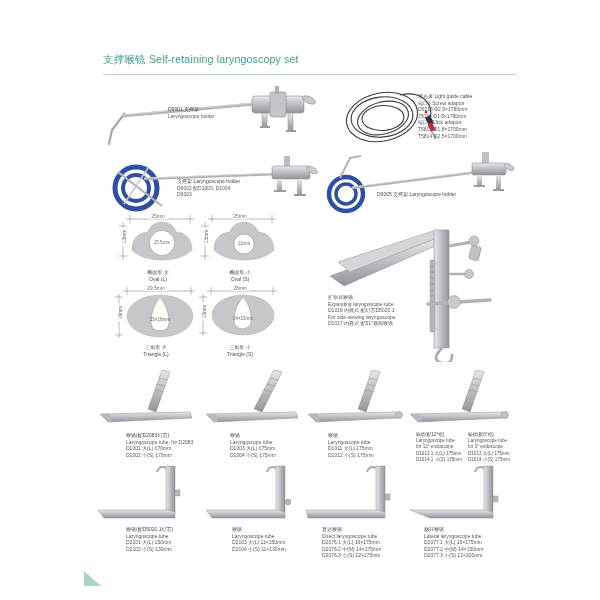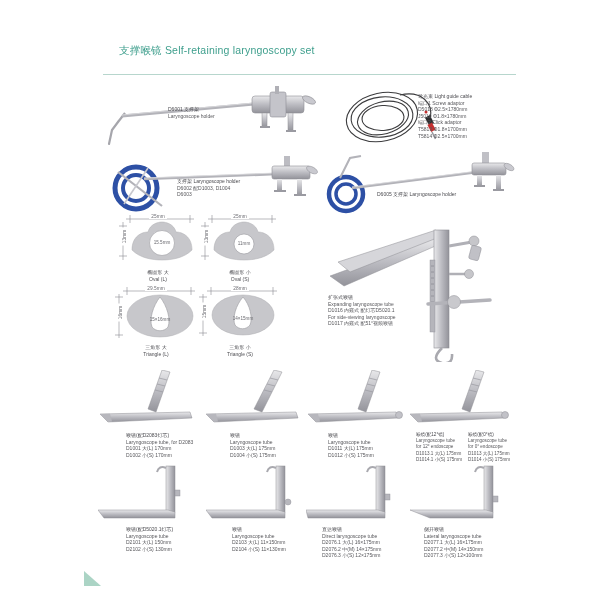--- a/index.html
+++ b/index.html
@@ -1,19 +1,19 @@
 <!DOCTYPE html>
 <html style="--accent: #3d9e8c;"><head>
 <meta charset="utf-8">
 <style>
   html,body{margin:0;padding:0;background:#fff;}
   .page{position:relative;width:600px;height:600px;background:#ffffff;overflow:hidden;
         font-family:"Liberation Sans","DejaVu Sans",sans-serif;color:#55555a;}
   .abs{position:absolute;}
-  .title{position:absolute;left:103px;top:44px;font-size:10.5px;letter-spacing:.2px;color:var(--accent,#3d9e8c);margin-left:16px;}
+  .title{position:absolute;left:103px;top:53px;font-size:10.5px;letter-spacing:.2px;color:var(--accent,#3d9e8c);}
   .rule{position:absolute;left:103px;top:74px;width:413px;height:1px;background:#b7d6cd;}
   .lbl{position:absolute;font-size:5px;line-height:6.6px;color:#58585c;white-space:nowrap;}
   .lbl .cn{color:#4a4a4f;}
   .xsec{position:absolute;}
   .dim-top{position:absolute;top:1.5px;left:0;width:100%;text-align:center;font-size:4.8px;line-height:6px;color:#707076;}
   .dim-top span{background:#fff;padding:0 2px;}
   .dim-left{position:absolute;left:-9px;top:22px;width:34px;text-align:center;font-size:4.8px;color:#707076;
             transform:rotate(-90deg);}
   .dim-left span{background:#fff;padding:0 2px;}
   .inner-lbl{position:absolute;text-align:center;font-size:4.6px;color:#6a6a70;}

